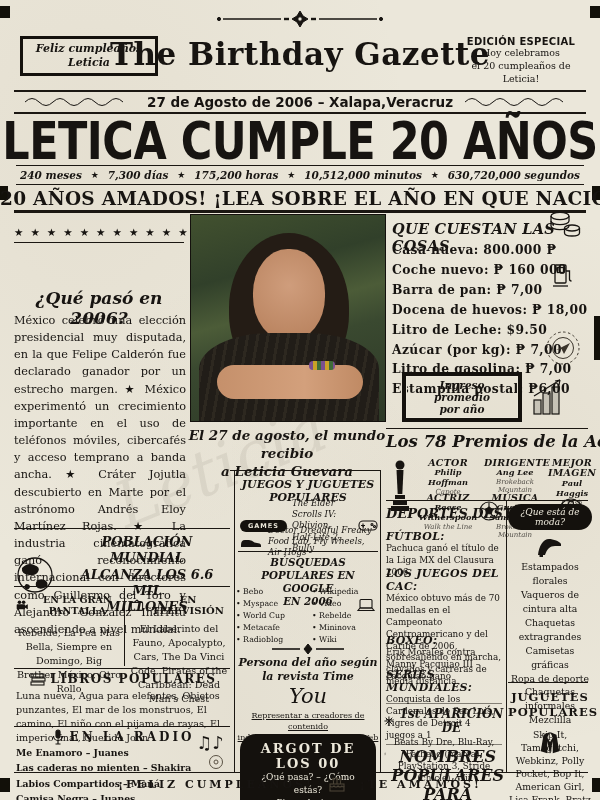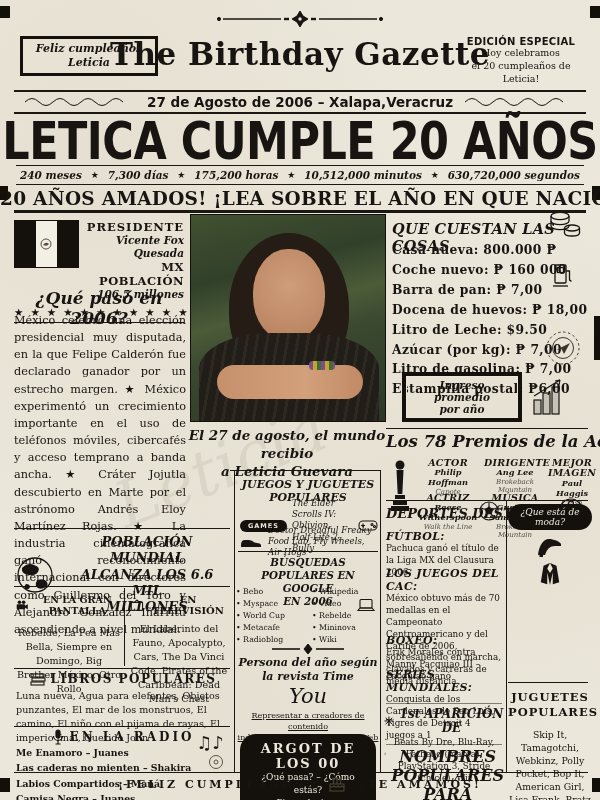--- a/index.html
+++ b/index.html
@@ -121,38 +121,20 @@
     <span>10,512,000 minutos</span>
       <span class="star">★</span>
     <span>630,720,000 segundos</span>
   </div>
   <div class="hr" style="left:16px;right:16px;top:184px;"></div>
 
   <div class="abs subhead c" style="left:0;right:0;top:188px;">20 AÑOS AMADOS! ¡LEA SOBRE EL AÑO EN QUE NACIO!</div>
   <div class="hr" style="left:14px;right:14px;top:210px;height:2.5px;"></div>
 
   <div class="abs" style="left:14px;top:220px;width:170px;">
-    <div style="display:flex;gap:8px;align-items:flex-start;">
-      <div style="width:72px;height:46px;border:1px solid #14110d;display:flex;">
-        <div style="flex:1;background:#14110d;"></div>
-        <div style="flex:1;background:#f2efe4;display:flex;align-items:center;justify-content:center;">
-          <svg width="14" height="14" viewBox="0 0 14 14">
-              <circle cx="7" cy="7" r="5" fill="none" stroke="#5a4f3f" stroke-width="1"></circle>
-              <path d="M4 8 q3 -4 6 -1 q-2 3 -6 1 Z" fill="#5a4f3f"></path>
-            </svg>
-        </div>
-        <div style="flex:1;background:#14110d;"></div>
-      </div>
-      <div style="flex:1;text-align:right;line-height:1.22;">
-        <div style="font-weight:bold;font-size:11.5px;letter-spacing:1px;">PRESIDENTE</div>
-        <div class="bi" style="font-size:10.5px;">Vicente Fox Quesada</div>
-        <div style="font-weight:bold;font-size:11.5px;letter-spacing:.5px;">MX POBLACIÓN</div>
-        <div class="bi" style="font-size:10.5px;">106.5 millones</div>
-      </div>
-    </div>
     <div class="star c" style="letter-spacing:7px;font-size:10.5px;margin-top:6px;">★★★★★★★★★★★★★</div>
     <div style="height:1px;background:#1b1712;margin-top:4px;"></div>
   </div>
   <div class="abs bi c" style="left:14px;top:288px;width:170px;font-size:17px;">¿Qué pasó en 2006?</div>
   <div class="abs bodytext" style="left:14px;top:312px;width:172px;">México celebró una elección presidencial muy disputada, en la que Felipe Calderón fue declarado ganador por un estrecho margen. ★  México experimentó un crecimiento importante en el uso de teléfonos móviles, cibercafés y acceso temprano a banda ancha. ★  Cráter Jojutla descubierto en Marte por el astrónomo Andrés Eloy Martínez Rojas. ★  La industria cinematográfica ganó reconocimiento internacional con directores como Guillermo del Toro y Alejandro González Iñárritu ascendiendo a nivel mundial.</div>
 
   <div class="abs photo" style="left:190px;top:214px;width:194px;height:206px;">
     <div class="ph-hair"></div>
     <div class="ph-face"></div>
     <div class="ph-body"></div>
@@ -497,20 +479,29 @@
     </div>
     <div class="bi" style="font-size:8.6px;line-height:1.35;">Boys: José, Luis, Juan</div>
     <div class="bi" style="font-size:8.6px;line-height:1.35;">Girls: María, Guadalupe, Ana</div>
   </div>
 
   <div class="abs c" style="left:508px;top:504px;width:84px;">
     <span class="badge">¿Que está de moda?</span>
     <svg width="30" height="24" viewBox="0 0 30 24" style="margin:4px auto 2px;">
       <path d="M3 21 C4 12 8 5 14 5 C18 5 25 7.5 26 10 L26 12 L20 12 C15 12 12 15 10 21 Z M4.5 21 L8 21 L8 23 L4.5 23 Z" fill="#171411"></path>
     </svg>
+    <div class="fashion">
+      <div>Estampados florales</div>
+      <div>Vaqueros de cintura alta</div>
+      <div>Chaquetas extragrandes</div>
+      <div>Camisetas gráficas</div>
+      <div>Ropa de deporte</div>
+      <div>Chaquetas informales</div>
+      <div>Mezclilla</div>
+    </div>
     <svg width="24" height="26" viewBox="0 0 26 26" style="margin:3px auto 0;">
       <path d="M13 1 L6 4 L3 22 L10 24 L10 11 L13 25 L16 11 L16 24 L23 22 L20 4 Z" fill="#171411"></path>
       <path d="M13 1 L10 7 L13 12 L16 7 Z" fill="#ebe7da"></path>
     </svg>
   </div>
   <div class="hr" style="left:508px;top:682px;width:80px;"></div>
   <div class="abs c" style="left:508px;top:690px;width:84px;">
     <div style="font-weight:bold;font-size:11.5px;letter-spacing:1px;line-height:1.3;">
       <div>JUGUETES</div>
       <div>POPULARES</div>

